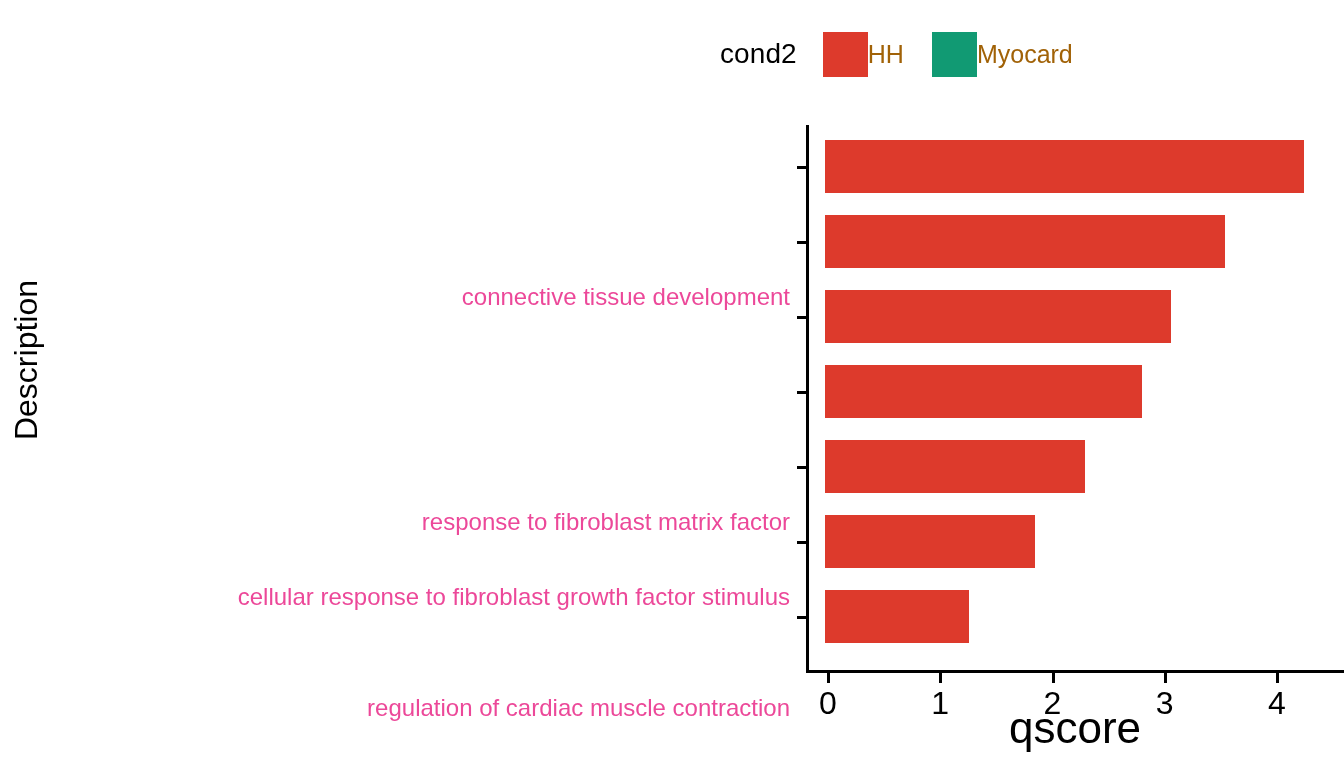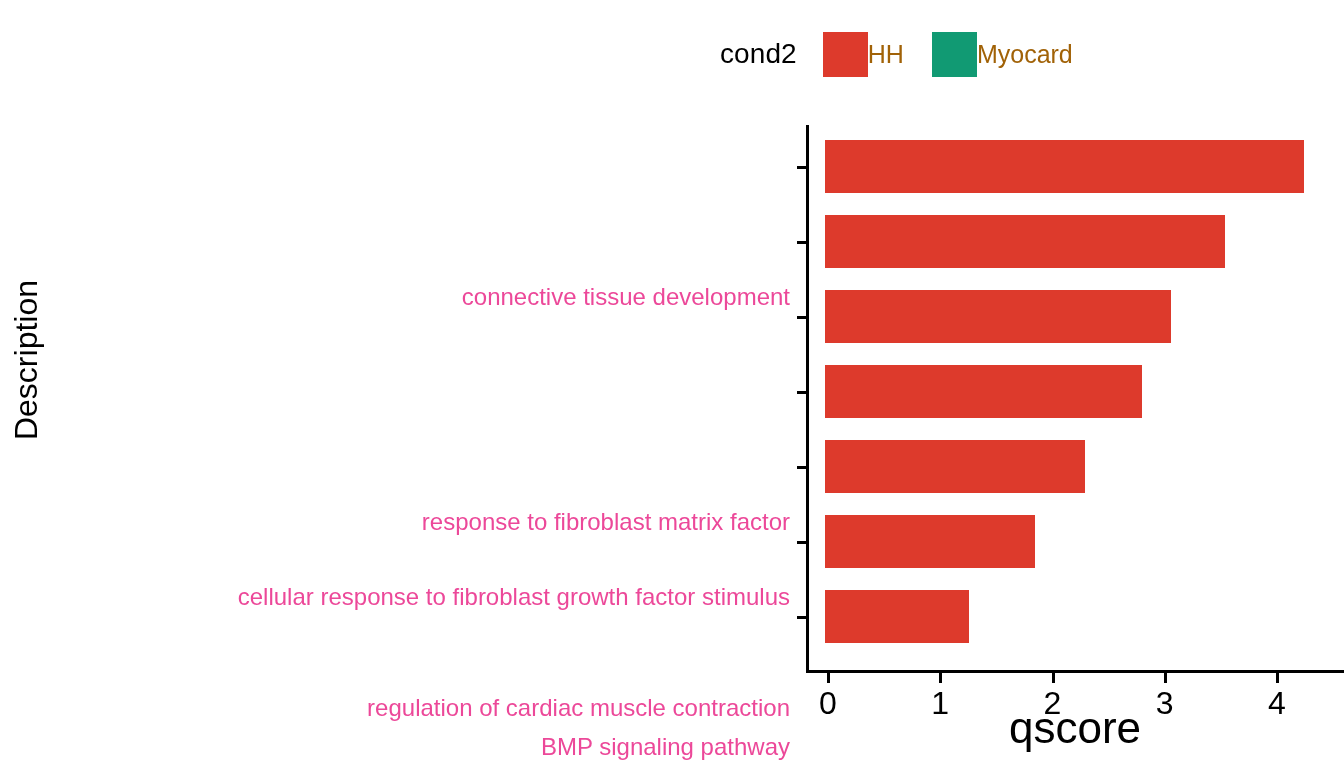--- a/index.html
+++ b/index.html
@@ -174,21 +174,20 @@
       <span class="legend-swatch" style="background:#119A73;"></span>
       <span class="legend-label">Myocard</span>
     </span>
   </div>
 
   <div id="cat-labels">
     <div class="cat-label-row" style="top:160px;">connective tissue development</div>
     <div class="cat-label-row" style="top:385px;">response to fibroblast matrix factor</div>
     <div class="cat-label-row" style="top:460px;">cellular response to fibroblast growth factor stimulus</div>
     <div class="cat-label-row" style="top:535px;margin-top:36px;">regulation of cardiac muscle contraction</div>
-    <div class="cat-label-row" style="top:610px;">BMP signaling pathway</div>
   </div>
 
   <div id="panel">
     <div id="axis-line-y"></div>
     <div id="axis-line-x"></div>
 
     <div class="y-tick-mark" style="top:41px;"></div>
     <div class="y-tick-mark" style="top:116px;"></div>
     <div class="y-tick-mark" style="top:191px;"></div>
     <div class="y-tick-mark" style="top:266px;"></div>

